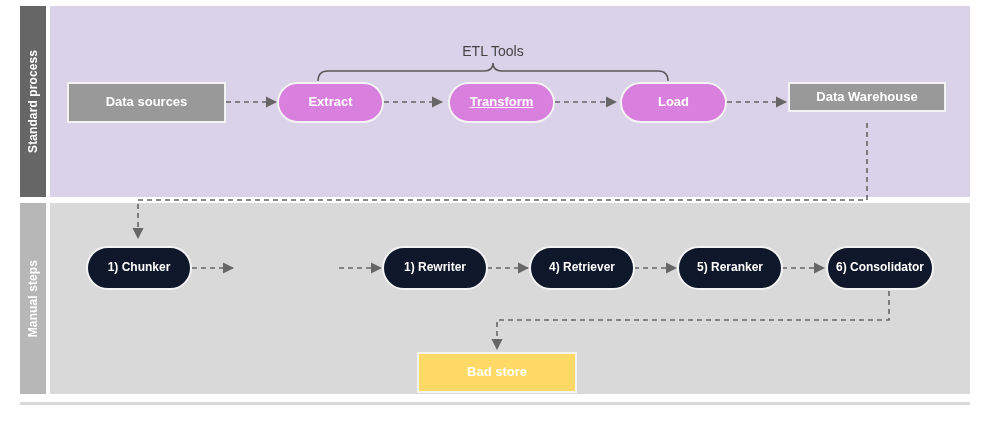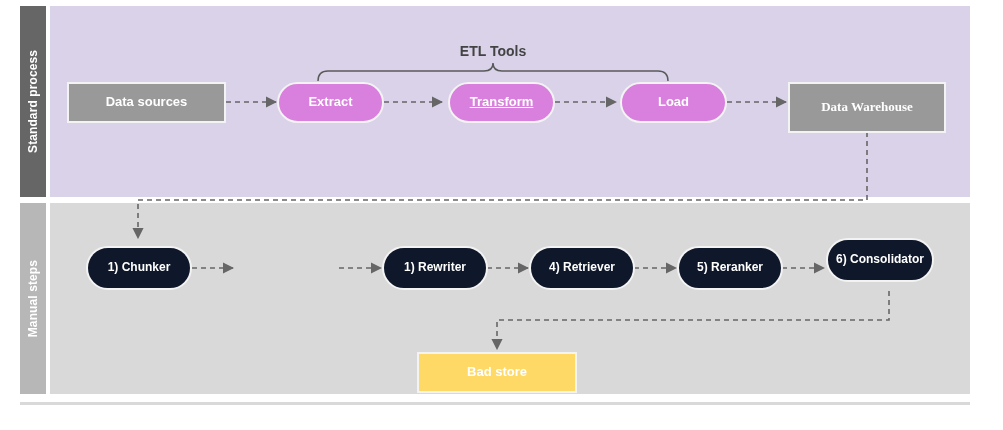--- a/index.html
+++ b/index.html
@@ -103,21 +103,21 @@
     pointer-events: none;
   }
 
   
   #etl-label {
     position: absolute;
     left: 393px; top: 43px;
     width: 200px;
     text-align: center;
     font-size: 14px;
-    font-weight: bold;
+    font-weight: normal;
     color: #434343;
   }
 </style>
 </head>
 <body>
 
 <div id="canvas">
 
   <div class="lane-label-band" id="lane-top-label">
     <span class="lane-label-text">Standard process</span>
@@ -171,42 +171,42 @@
   </div>
 
   <div class="node pill-magenta" style="left:448px; top:82px; width:107px; height:41px;text-decoration:underline;">
     <span>Transform</span>
   </div>
 
   <div class="node pill-magenta" style="left:620px; top:82px; width:107px; height:41px;">
     <span>Load</span>
   </div>
 
-  <div class="node rect" style="left:788px; top:82px; width:158px; height:51px;font-family:Liberation Serif, serif;">
+  <div class="node rect" style="left:788px; top:82px; width:158px; height:30px;">
     <span>Data Warehouse</span>
   </div>
 
   <div class="node pill-gray" style="left:86px;  top:246px; width:106px; height:44px;">
     <span>1) Chunker</span>
   </div>
 
 
   <div class="node pill-gray" style="left:382px; top:246px; width:106px; height:44px;">
     <span>1) Rewriter</span>
   </div>
 
   <div class="node pill-gray" style="left:529px; top:246px; width:106px; height:44px;">
     <span>4) Retriever</span>
   </div>
 
   <div class="node pill-gray" style="left:677px; top:246px; width:106px; height:44px;">
     <span>5) Reranker</span>
   </div>
 
-  <div class="node pill-gray" style="left:826px; top:238px; width:108px; height:44px;">
+  <div class="node pill-gray" style="left:826px; top:246px; width:108px; height:44px;">
     <span>6) Consolidator</span>
   </div>
 
   <div class="node rect-yellow" style="left:417px; top:352px; width:160px; height:41px;">
     <span>Bad store</span>
   </div>
 
 </div>
 
 </body></html>

